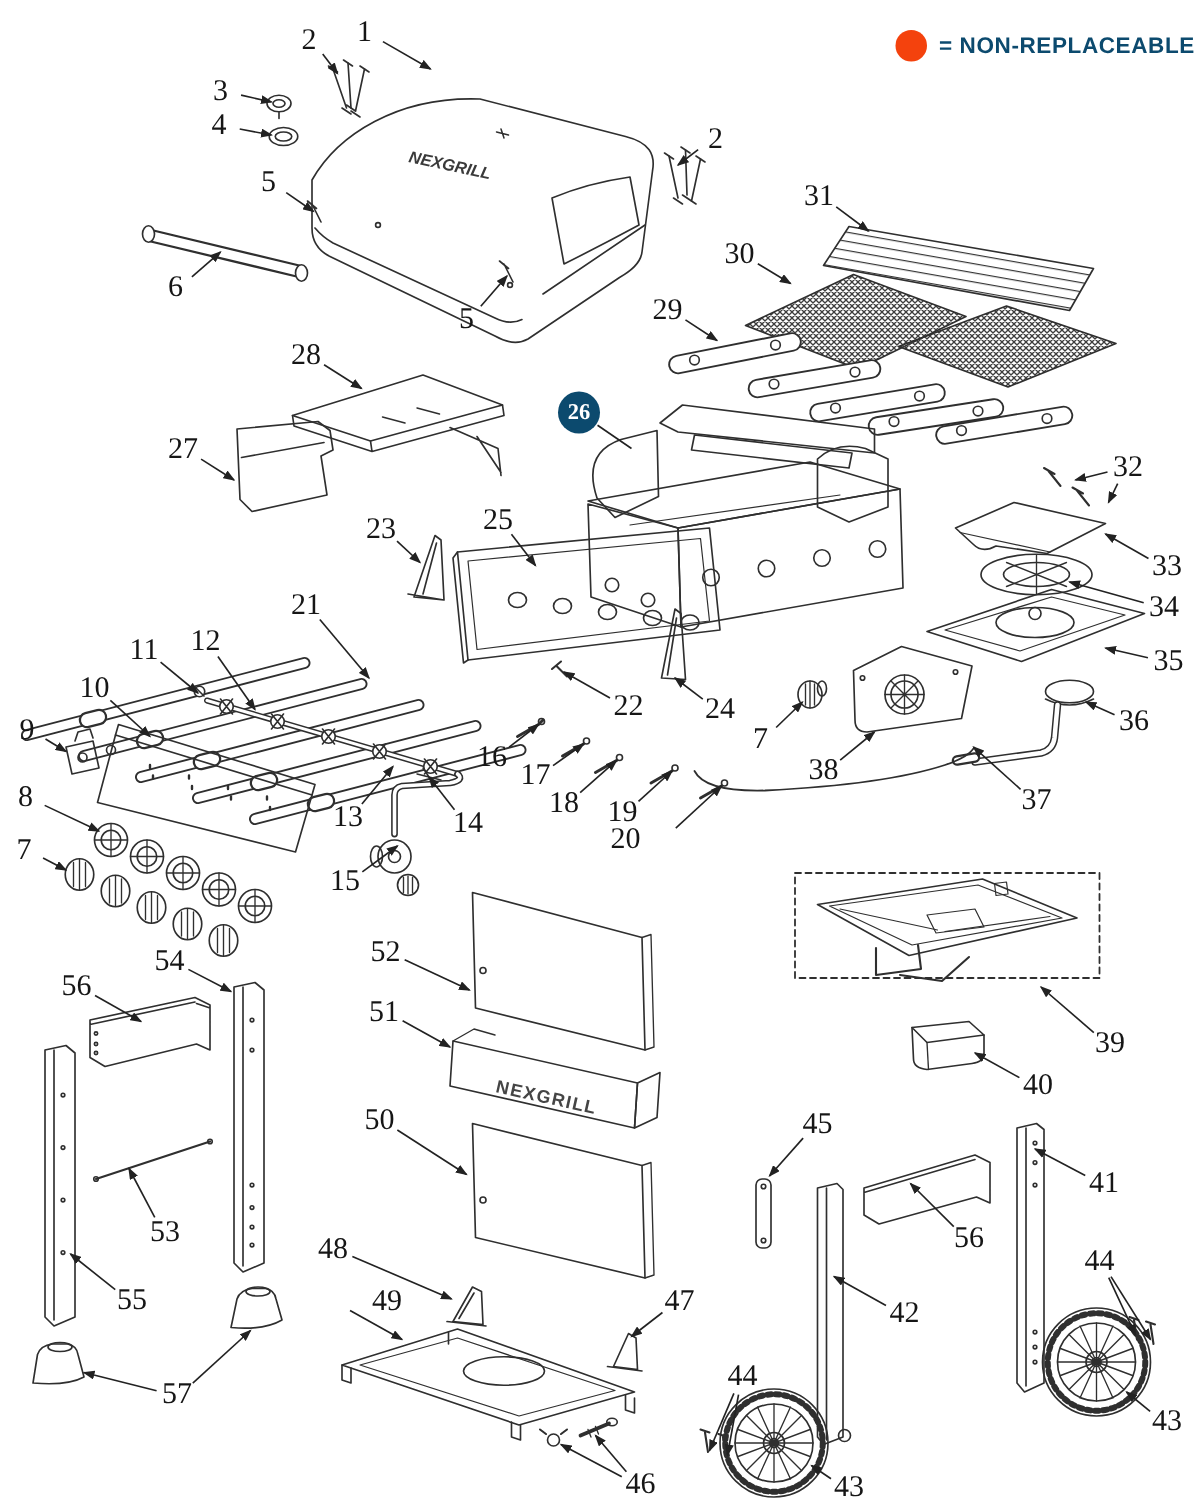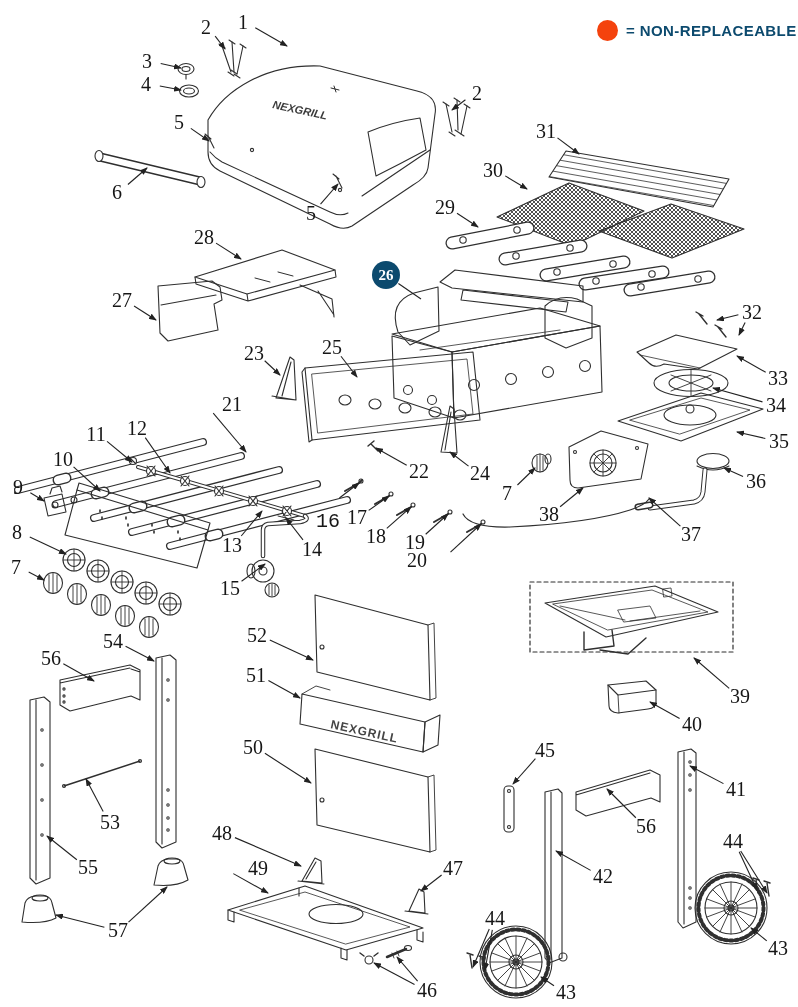--- a/index.html
+++ b/index.html
@@ -526,33 +526,33 @@
       <div class="callout" style="left: 752px; top: 312px;">32</div>
       <div class="callout" style="left: 778px; top: 378px;">33</div>
       <div class="callout" style="left: 776px; top: 405px;">34</div>
       <div class="callout" style="left: 779px; top: 441px;">35</div>
       <div class="callout" style="left: 756px; top: 481px;">36</div>
       <div class="callout" style="left: 691px; top: 534px;">37</div>
       <div class="callout" style="left: 549px; top: 514px;">38</div>
       <div class="callout" style="left: 507px; top: 493px;">7</div>
       <div class="callout" style="left: 254px; top: 353px;">23</div>
       <div class="callout" style="left: 332px; top: 347px;">25</div>
-      <div class="callout" style="left: 204px; top: 404px; margin-left: 28px;">21</div>
+      <div class="callout" style="left: 204px; top: 404px;">21</div>
       <div class="callout" style="left: 419px; top: 471px;">22</div>
       <div class="callout" style="left: 480px; top: 473px;">24</div>
       <div class="callout" style="left: 96px; top: 434px;">11</div>
       <div class="callout" style="left: 137px; top: 428px;">12</div>
       <div class="callout" style="left: 63px; top: 459px;">10</div>
       <div class="callout" style="left: 18px; top: 487px;">9</div>
       <div class="callout" style="left: 17px; top: 532px;">8</div>
       <div class="callout" style="left: 16px; top: 567px;">7</div>
       <div class="callout" style="left: 232px; top: 545px;">13</div>
       <div class="callout" style="left: 312px; top: 549px;">14</div>
       <div class="callout" style="left: 230px; top: 588px;">15</div>
-      <div class="callout" style="left: 328px; top: 521px; font-family: Liberation Mono, monospace;">16</div>
+      <div class="callout" style="left: 328px; top: 505px;">16</div>
       <div class="callout" style="left: 357px; top: 517px;">17</div>
       <div class="callout" style="left: 376px; top: 536px;">18</div>
       <div class="callout" style="left: 415px; top: 542px;">19</div>
       <div class="callout" style="left: 417px; top: 560px;">20</div>
       <div class="callout" style="left: 257px; top: 635px;">52</div>
       <div class="callout" style="left: 256px; top: 675px;">51</div>
       <div class="callout" style="left: 253px; top: 747px;">50</div>
       <div class="callout" style="left: 222px; top: 833px;">48</div>
       <div class="callout" style="left: 237px; top: 868px; margin-left: 21px;">49</div>
       <div class="callout" style="left: 453px; top: 868px;">47</div>

